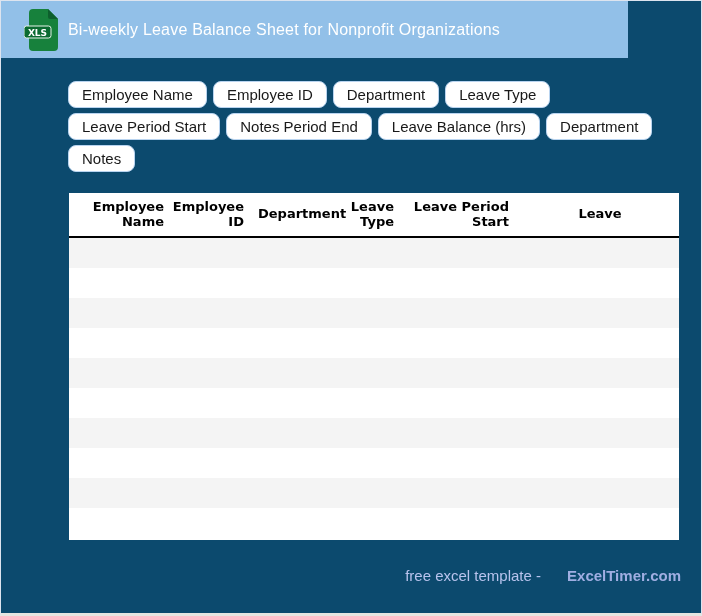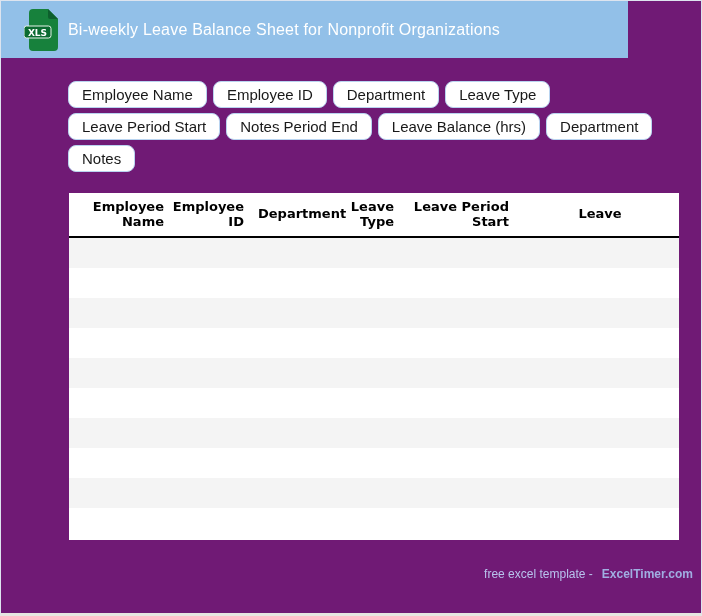--- a/index.html
+++ b/index.html
@@ -2,21 +2,21 @@
 <html><head>
 <meta charset="utf-8">
 <style>
   * { margin: 0; padding: 0; box-sizing: border-box; }
   html, body { width: 702px; height: 616px; }
   body { font-family: "Liberation Sans", sans-serif; background: #ffffff; }
 
   .page {
     position: relative;
     width: 702px; height: 616px;
-    background: #701a75;
+    background: #0c4a6e;
     border: 1px solid #dde4ef;
     border-bottom: 3px solid #e6e6e1;
     overflow: hidden;
   }
 
   
   .titlebar {
     position: absolute; top: 0; left: 0;
     width: 627px; height: 57px;
     background: #92c0e8;
@@ -77,26 +77,26 @@
   .thead .cell:nth-child(3) { width: 94px;  text-align: left; padding-left: 6px; padding-right: 2px; }
   .thead .cell:nth-child(4) { width: 56px;  text-align: right; }
   .thead .cell:nth-child(5) { width: 115px; text-align: right; }
   .thead .cell:nth-child(6) { width: 174px; text-align: center; white-space: nowrap; }
   .tbody .row { width: 610px; height: 30px; }
   .tbody .row.odd  { background: #f4f4f4; }
   .tbody .row.even { background: #ffffff; }
 
   
   .footer {
-    position: absolute; top: 566px; right: 8px;
+    position: absolute; top: 566px; right: 20px;
     display: flex; align-items: flex-end;
-    font-size: 12px;
+    font-size: 15px;
   }
   .footer .note  { color: #b8c3ed; }
-  .footer .brand { color: #a0aee2; font-weight: bold; margin-left: 9px; text-decoration: none; cursor: pointer; }
+  .footer .brand { color: #a0aee2; font-weight: bold; margin-left: 26px; text-decoration: none; cursor: pointer; }
 </style>
 </head>
 <body>
 
 <div class="page">
 
   <header class="titlebar">
     <svg class="file-icon" viewBox="0 0 34 42" xmlns="http://www.w3.org/2000/svg">
       <path d="M9 0 h15 l10 10 v28 a4 4 0 0 1 -4 4 h-21 a4 4 0 0 1 -4 -4 v-34 a4 4 0 0 1 4 -4 z" fill="#17813c"></path>
       <path d="M24 0 l10 10 h-8 a2 2 0 0 1 -2 -2 z" fill="#0d5f2d"></path>

